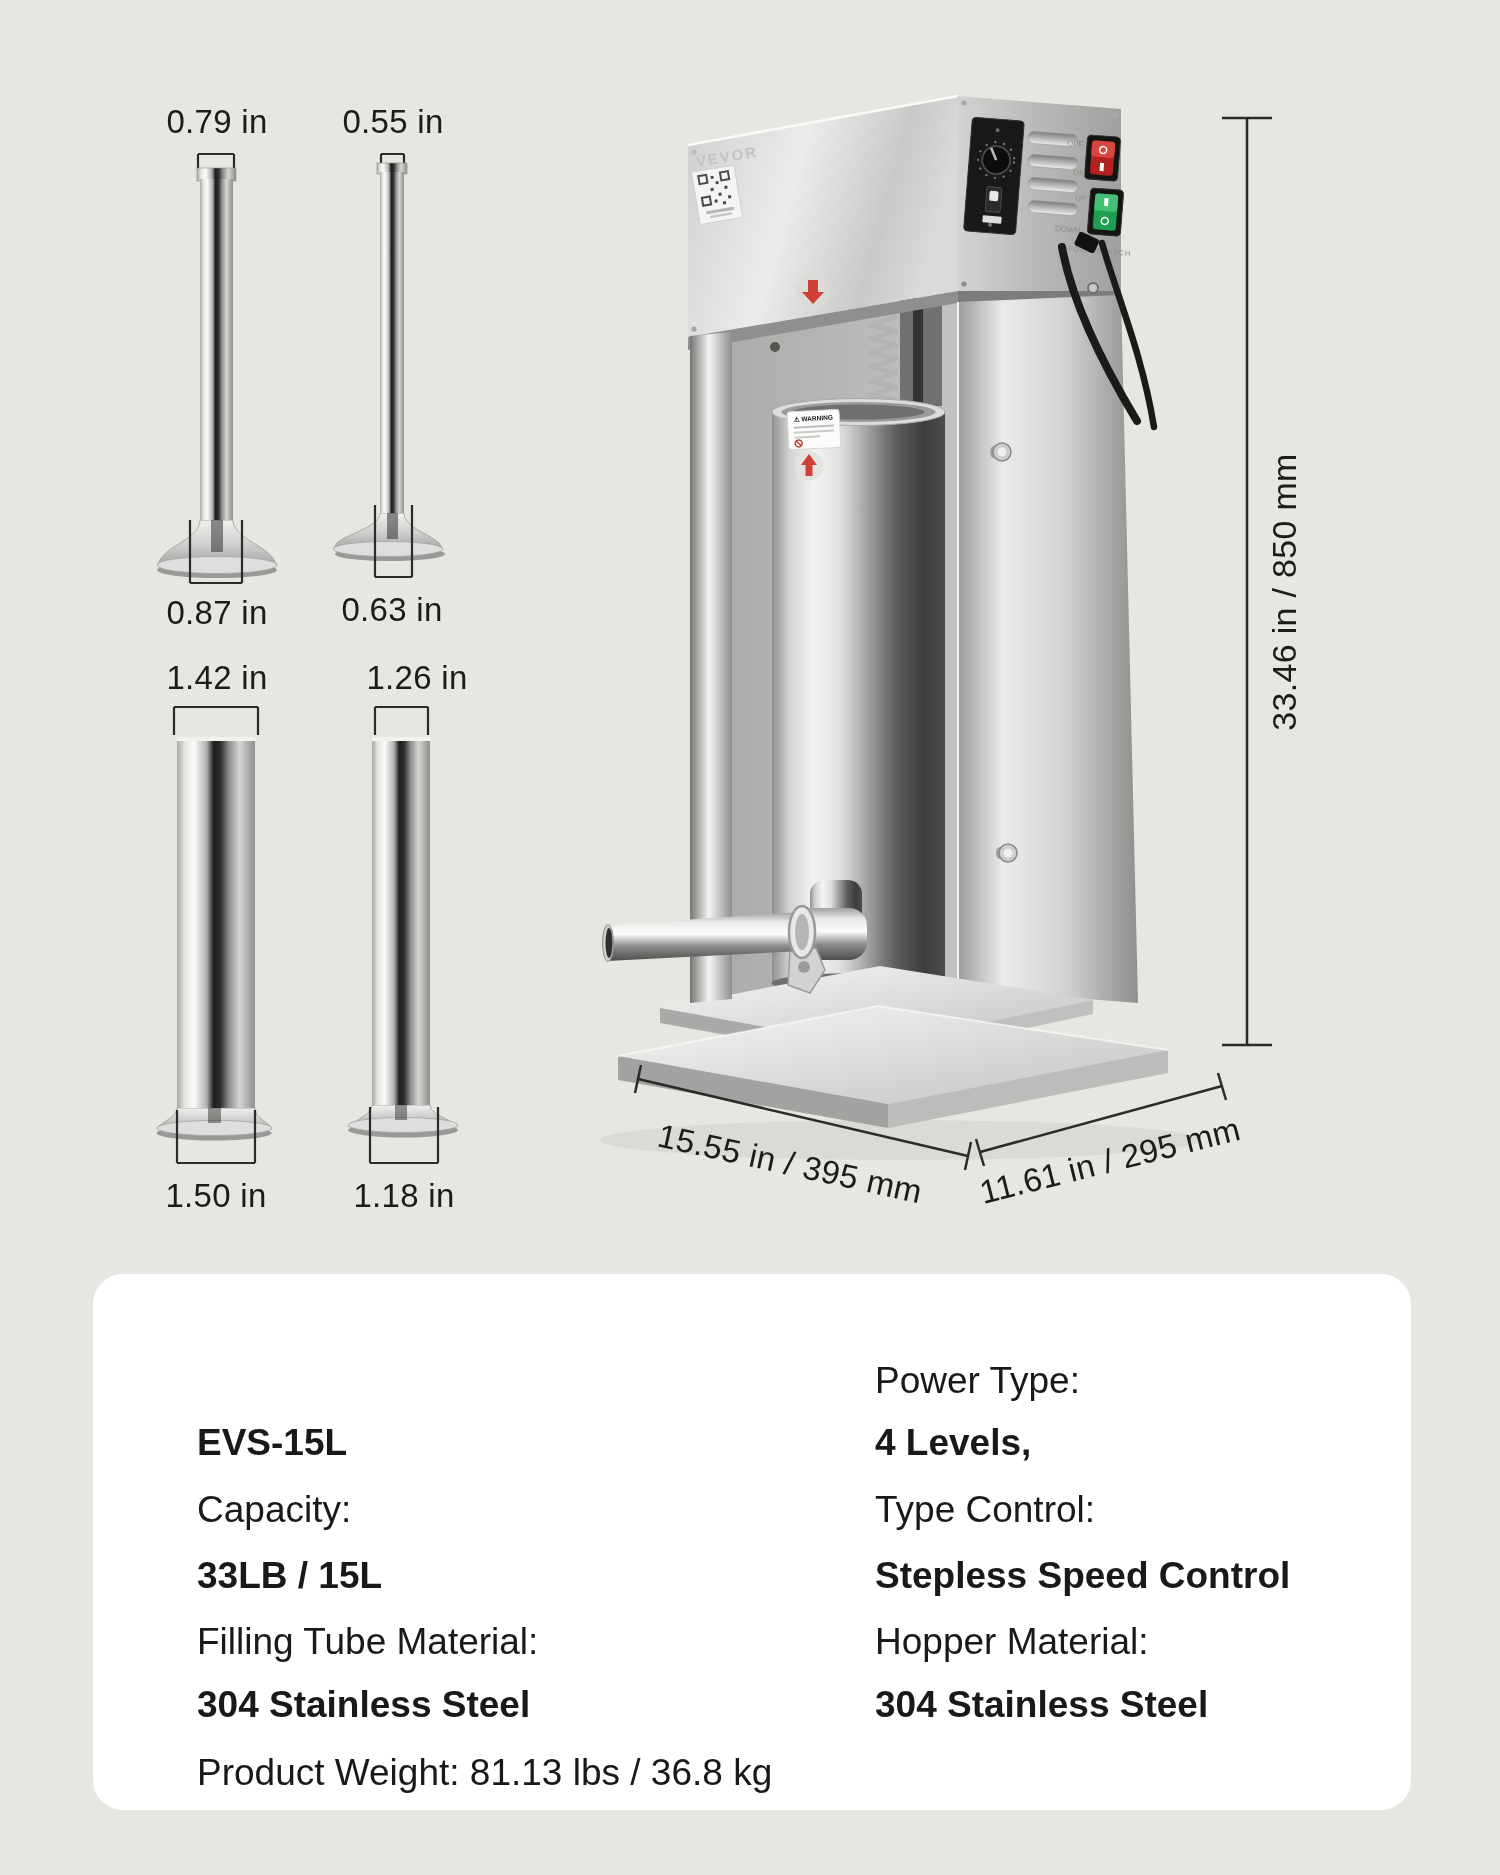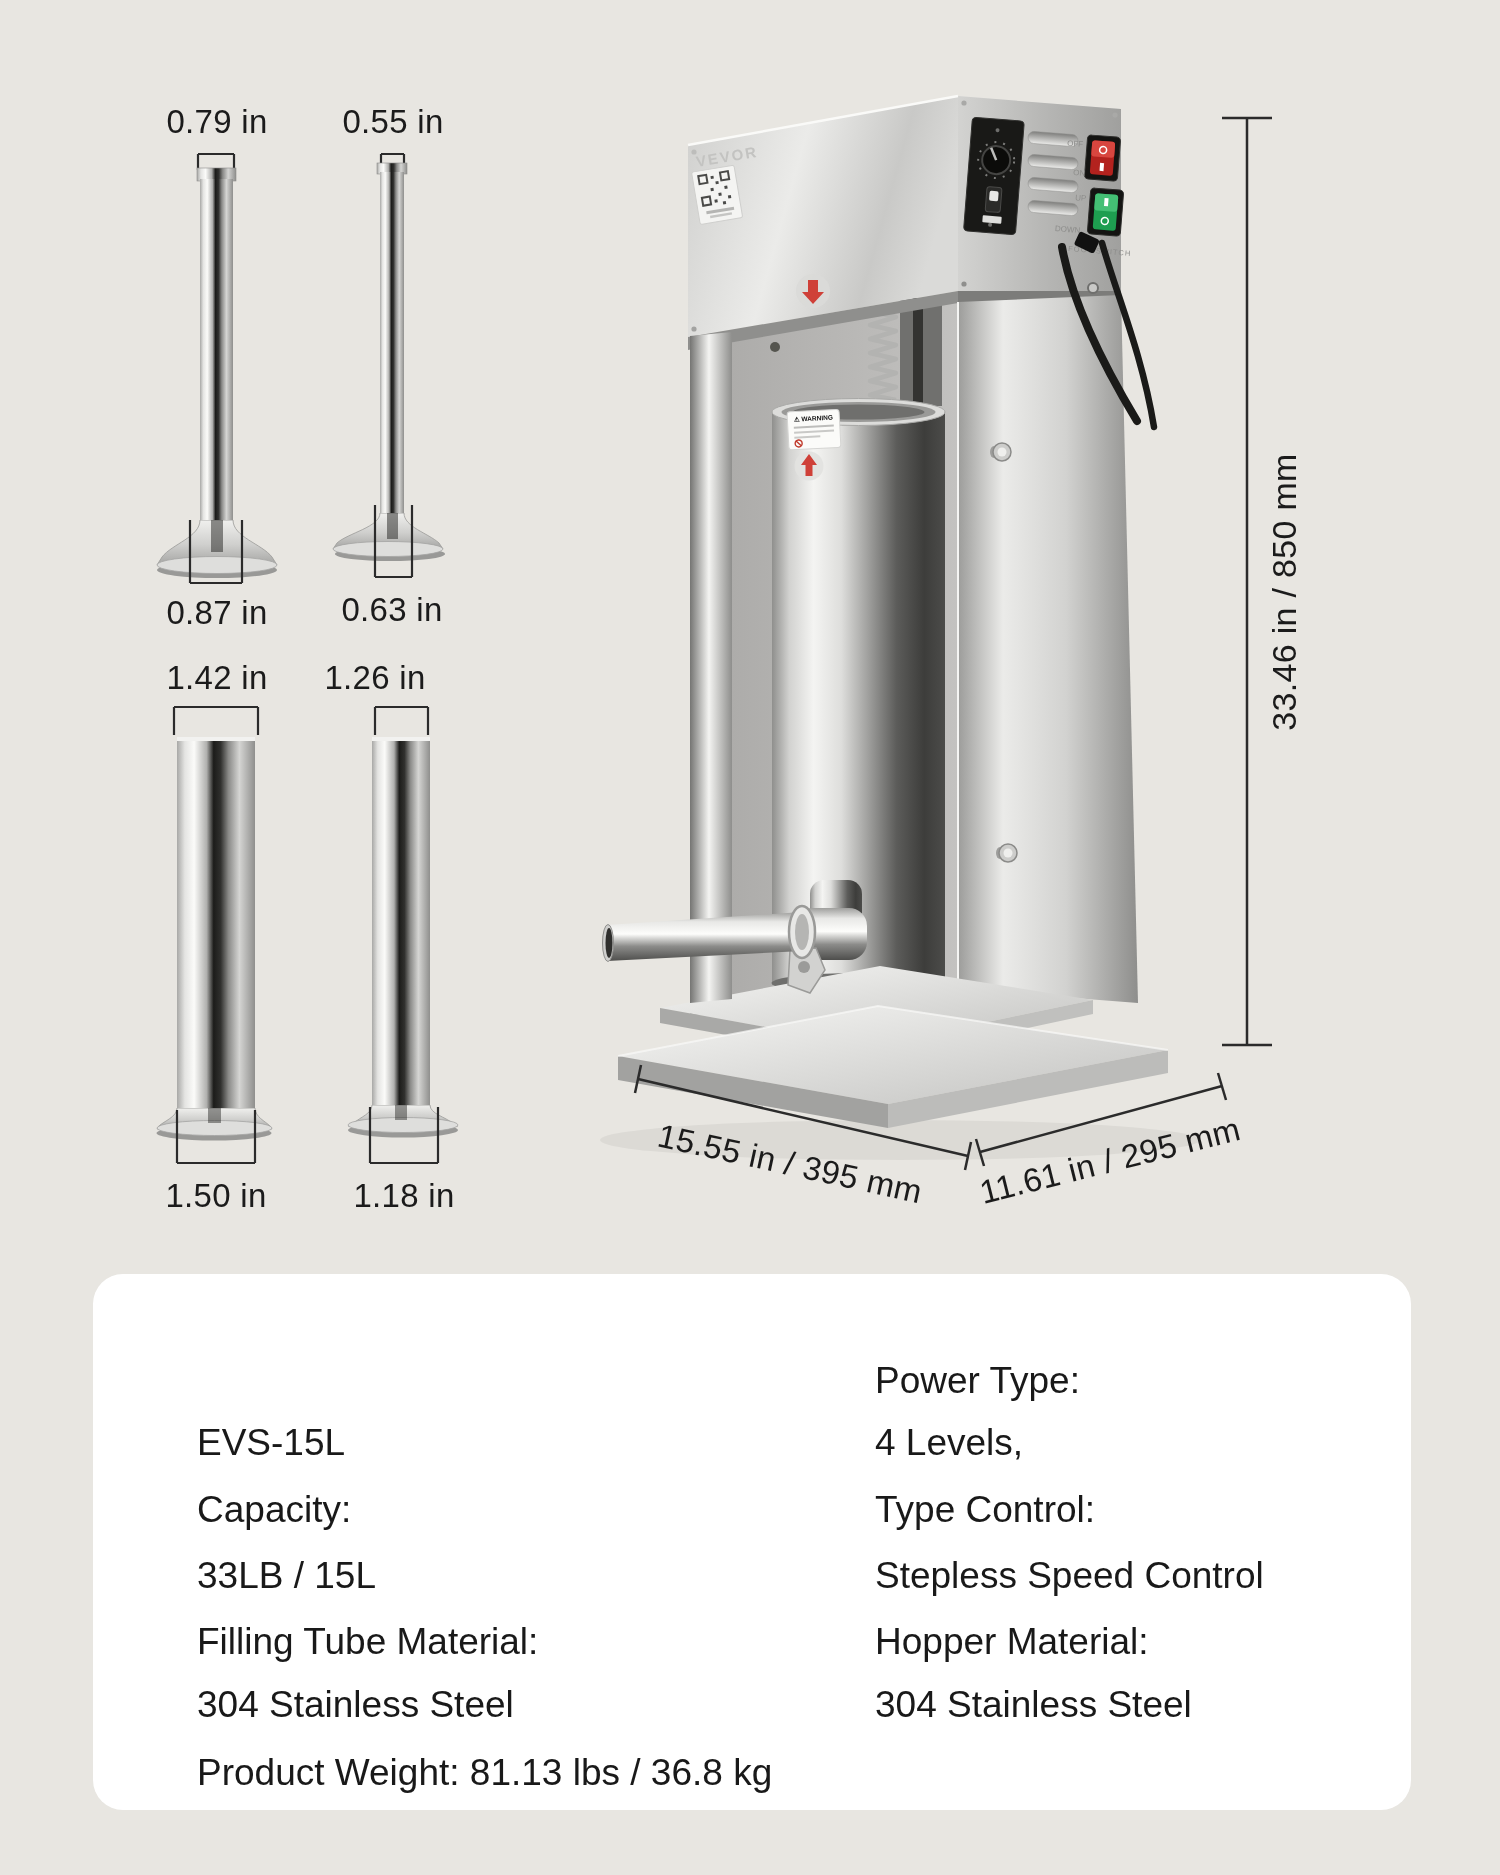--- a/index.html
+++ b/index.html
@@ -17,21 +17,21 @@
   .dim-label.rotP{transform:translate(-50%,-50%) rotate(12.3deg);}
   .dim-label.rotN{transform:translate(-50%,-50%) rotate(-14deg);}
   .spec-card{
     position:absolute;left:93px;top:1274px;width:1318px;height:536px;
     background:#ffffff;border-radius:30px;
   }
   .spec{
     position:absolute;white-space:nowrap;font-size:37px;line-height:48px;
     color:#191919;transform:translateY(-50%);font-weight:400;
   }
-  .spec.bold{font-weight:400;text-align:center;}
+  .spec.bold{font-weight:700;text-align:center;}
   .spec .b{font-weight:400;}
 </style>
 </head>
 <body>
 
 <div class="canvas">
 
   <svg class="layer" style="left:90px;top:55px" width="420" height="1160" viewBox="0 0 420 1160">
     <defs>
       <linearGradient id="gTube" x1="0" y1="0" x2="1" y2="0">
@@ -345,21 +345,21 @@
         <line x1="1226" y1="1100" x2="1218" y2="1073"></line>
       </g>
     </g>
   </svg>
 
   <div class="dim-label" style="left:217px;top:122px">0.79 in</div>
   <div class="dim-label" style="left:393px;top:122px">0.55 in</div>
   <div class="dim-label" style="left:217px;top:613px">0.87 in</div>
   <div class="dim-label" style="left:392px;top:610px">0.63 in</div>
   <div class="dim-label" style="left:217px;top:678px">1.42 in</div>
-  <div class="dim-label" style="left:375px;top:678px">1.26 in</div>
+  <div class="dim-label" style="left:417px;top:678px">1.26 in</div>
   <div class="dim-label" style="left:216px;top:1196px">1.50 in</div>
   <div class="dim-label" style="left:404px;top:1196px">1.18 in</div>
 
   <div class="dim-label rot90" style="left:1284px;top:592px">33.46 in / 850 mm</div>
   <div class="dim-label lg rotP" style="left:790px;top:1164px">15.55 in / 395 mm</div>
   <div class="dim-label lg rotN" style="left:1110px;top:1161px">11.61 in / 295 mm</div>
 
   <div class="spec-card"></div>
 
   <div class="spec bold" style="left:197px;top:1443px">EVS-15L</div>

